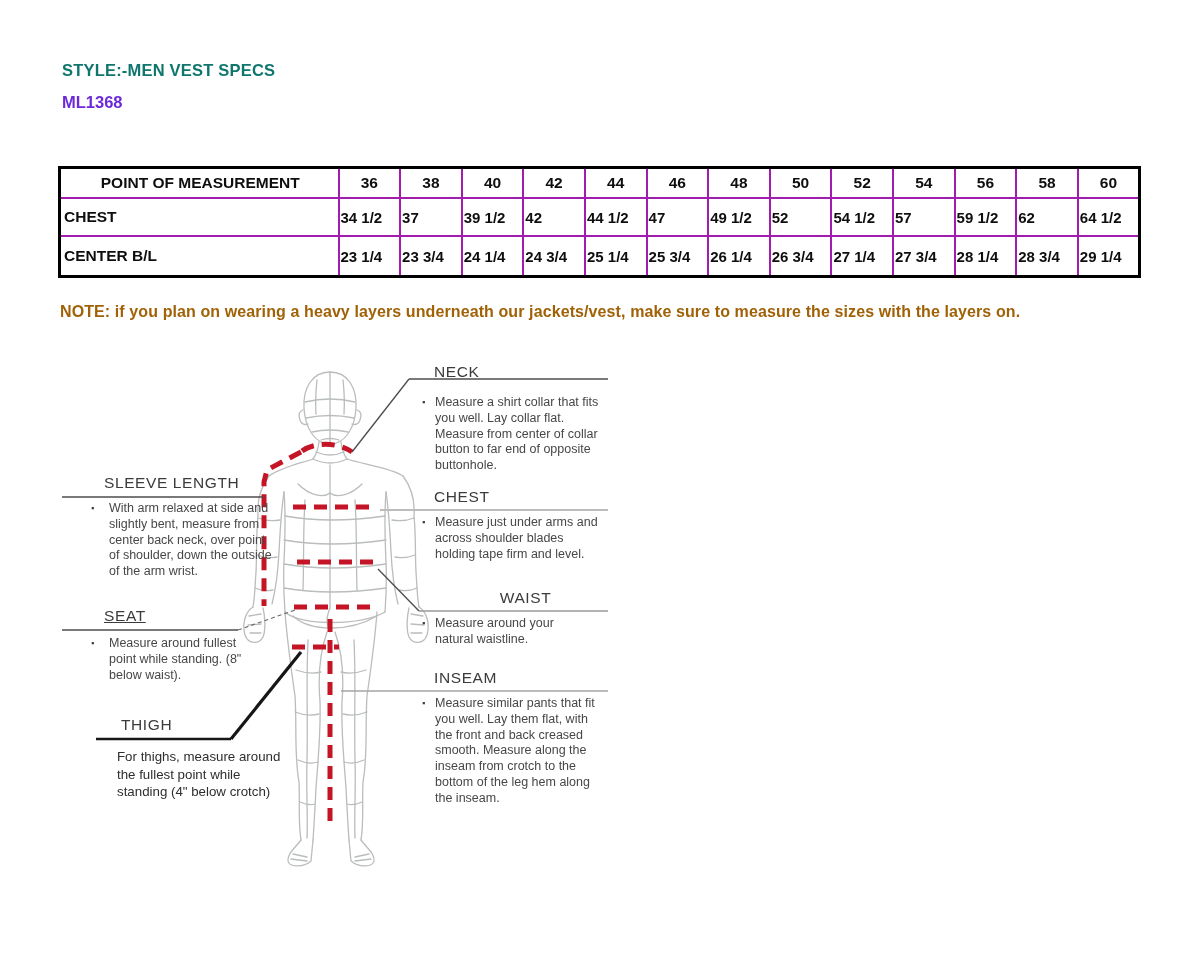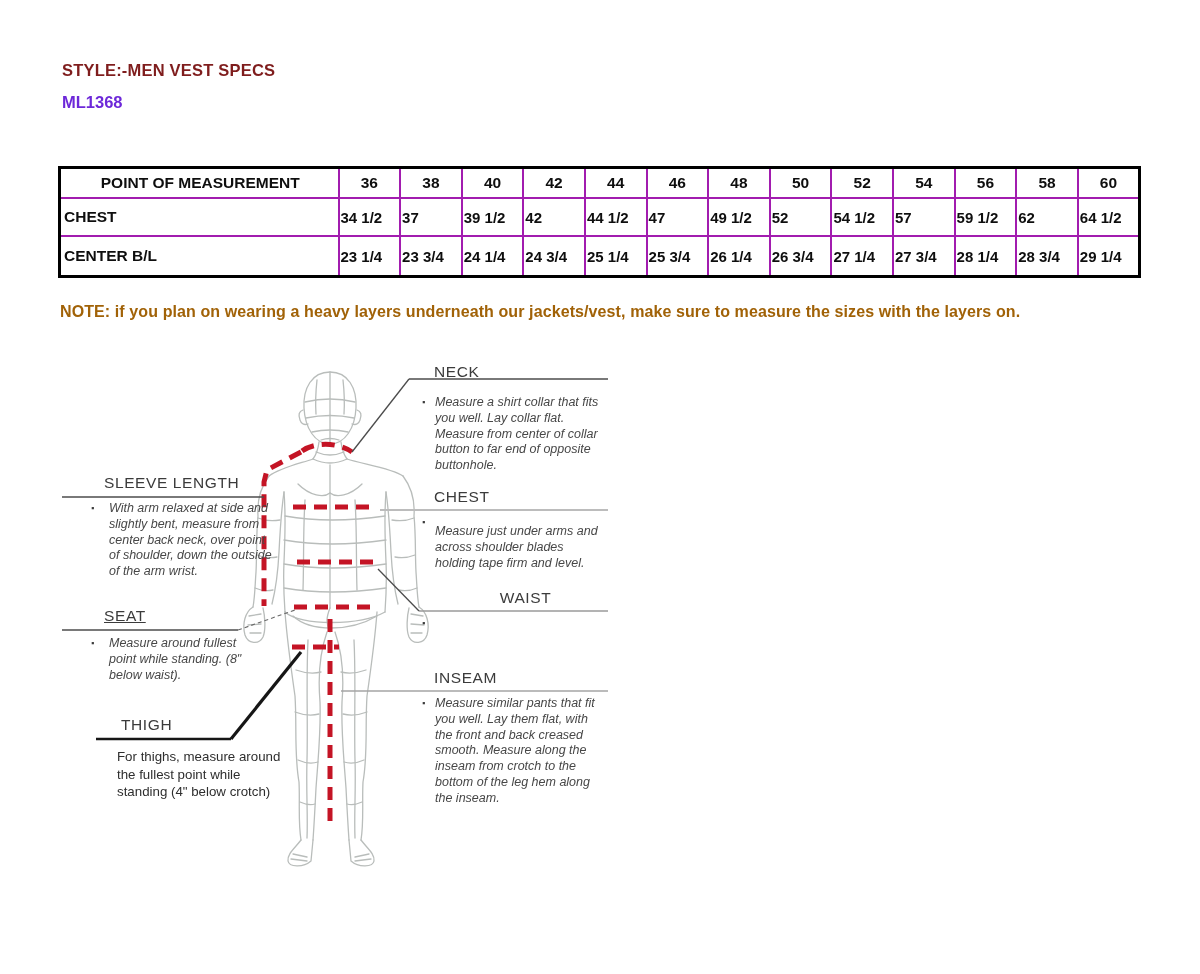--- a/index.html
+++ b/index.html
@@ -1,39 +1,39 @@
 <!DOCTYPE html>
 <html><head>
 <meta charset="utf-8">
 <style>
   html,body{margin:0;padding:0;background:#fff;}
   body{font-family:"Liberation Sans","DejaVu Sans",sans-serif;color:#111;}
   #page{position:relative;width:1200px;height:974px;background:#fff;overflow:hidden;}
 
   
-  .doc-title{position:absolute;left:62px;top:61px;font-size:16.5px;font-weight:bold;letter-spacing:.2px;color:#7f1d1d;}
+  .doc-title{position:absolute;left:62px;top:61px;font-size:16.5px;font-weight:bold;letter-spacing:.2px;color:#0f766e;}
   .doc-code{position:absolute;left:62px;top:93px;font-size:16.5px;font-weight:bold;color:#6d28d9;}
   .doc-note{position:absolute;left:60px;top:303px;font-size:16px;font-weight:bold;color:#a16207;letter-spacing:.1px;}
 
   
   table.size{position:absolute;left:58px;top:166px;width:1083px;border-collapse:collapse;table-layout:fixed;
              border:3px solid #000;font-weight:bold;color:#0e0e0e;}
   table.size td{border:2px solid #a21caf;font-size:15px;overflow:hidden;white-space:nowrap;margin-top:35px;}
   table.size tr.hdr td{height:26px;text-align:center;font-size:15.5px;}
   table.size tr.r1 td{height:34px;}
   table.size tr.r2 td{height:36px;}
   table.size td.lbl{text-align:left;padding-left:3px;font-size:15.5px;}
   table.size td.val{text-align:left;font-weight:600;}
 
   
   .sec{position:absolute;}
   .sec h3{margin:0;font-size:15.5px;font-weight:400;color:#3b3b3b;letter-spacing:.6px;line-height:21px;}
   .sec .desc{display:flex;align-items:flex-start;font-size:12.5px;line-height:15.8px;color:#474747;}
   .sec .blt{flex:0 0 13px;font-size:9px;line-height:15.8px;color:#3a3a3a;padding-left:1px;}
-  .sec .txt{flex:1;font-style:italic;}
+  .sec .txt{flex:1;}
   .right-col{left:421px;width:196px;}
   .sec-neck{top:349px;}   .sec-neck .desc{margin-top:13px;}
   .sec-chest{top:486px;}  .sec-chest .desc{margin-top:8px;}
   .sec-waist{top:587px;}  .sec-waist .desc{margin-top:8px;}
   .sec-inseam{top:667px;} .sec-inseam .desc{margin-top:8px;}
   .left-col{left:62px;width:200px;margin-left:24px;}
   .sec-sleeve{top:472px;} .sec-sleeve h3{padding-left:18px;} .sec-sleeve .desc{margin-top:8px;}  .sec-sleeve .blt{flex:0 0 18px;padding-left:5px;}
   .sec-seat{top:605px;}   .sec-seat h3{padding-left:18px;text-decoration:underline;}   .sec-seat .desc{margin-top:10px;}   .sec-seat .blt{flex:0 0 18px;padding-left:5px;}
   .sec-thigh{top:714px;}  .sec-thigh h3{padding-left:35px;}
   .sec-thigh .desc{margin-top:13px;margin-left:31px;font-size:13.3px;line-height:17.5px;color:#2e2e2e;width:175px;}
@@ -206,28 +206,29 @@
     <div class="desc">
       <span class="blt">▪</span>
       <span class="txt" style="max-width:170px;">Measure a shirt collar that fits you well. Lay collar flat. Measure from center of collar button to far end of opposite buttonhole.</span>
     </div>
   </div>
 
   <div class="sec right-col sec-chest">
     <h3 style="padding-left:13px;">CHEST</h3>
     <div class="desc">
       <span class="blt">▪</span>
-      <span class="txt" style="max-width:172px;margin-top:9px;">Measure just under arms and across shoulder blades holding tape firm and level.</span>
+      <span class="txt" style="max-width:172px;">Measure just under arms and across shoulder blades holding tape firm and level.</span>
     </div>
   </div>
 
   <div class="sec right-col sec-waist">
     <h3 style="padding-left:13px;text-align:center;">WAIST</h3>
     <div class="desc">
       <span class="blt">▪</span>
+      <span class="txt" style="max-width:150px;">Measure around your natural waistline.</span>
     </div>
   </div>
 
   <div class="sec right-col sec-inseam">
     <h3 style="padding-left:13px;">INSEAM</h3>
     <div class="desc">
       <span class="blt">▪</span>
       <span class="txt" style="max-width:172px;">Measure similar pants that fit you well. Lay them flat, with the front and back creased smooth. Measure along the inseam from crotch to the bottom of the leg hem along the inseam.</span>
     </div>
   </div>

